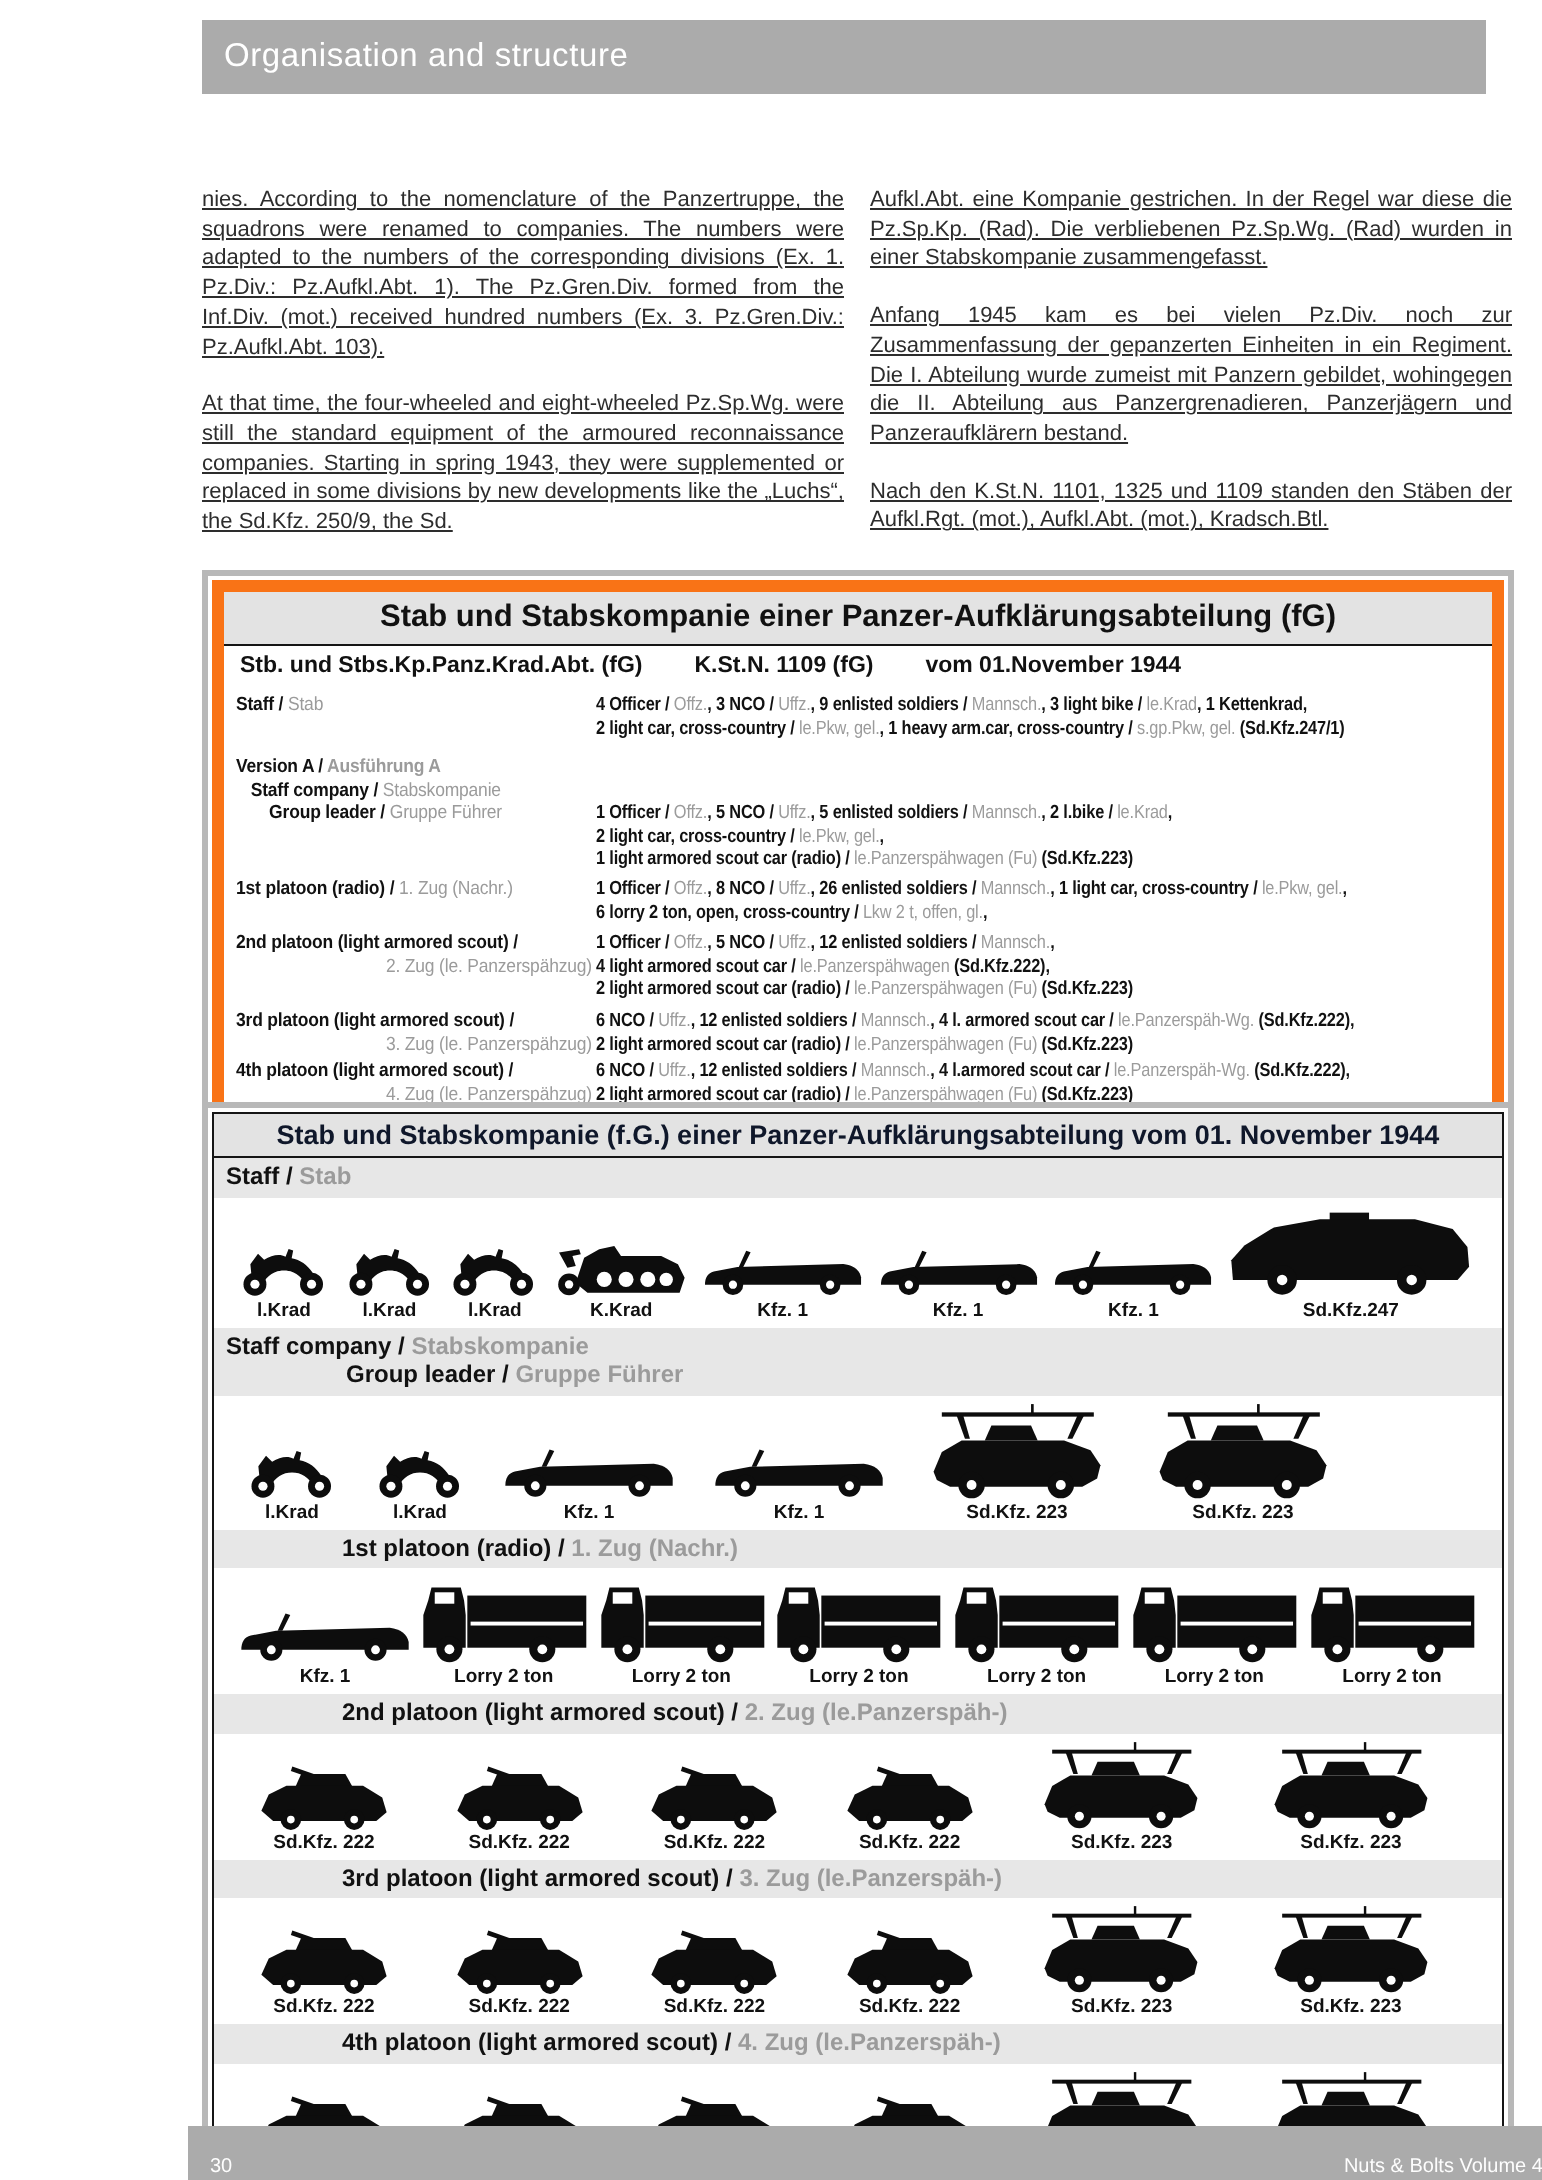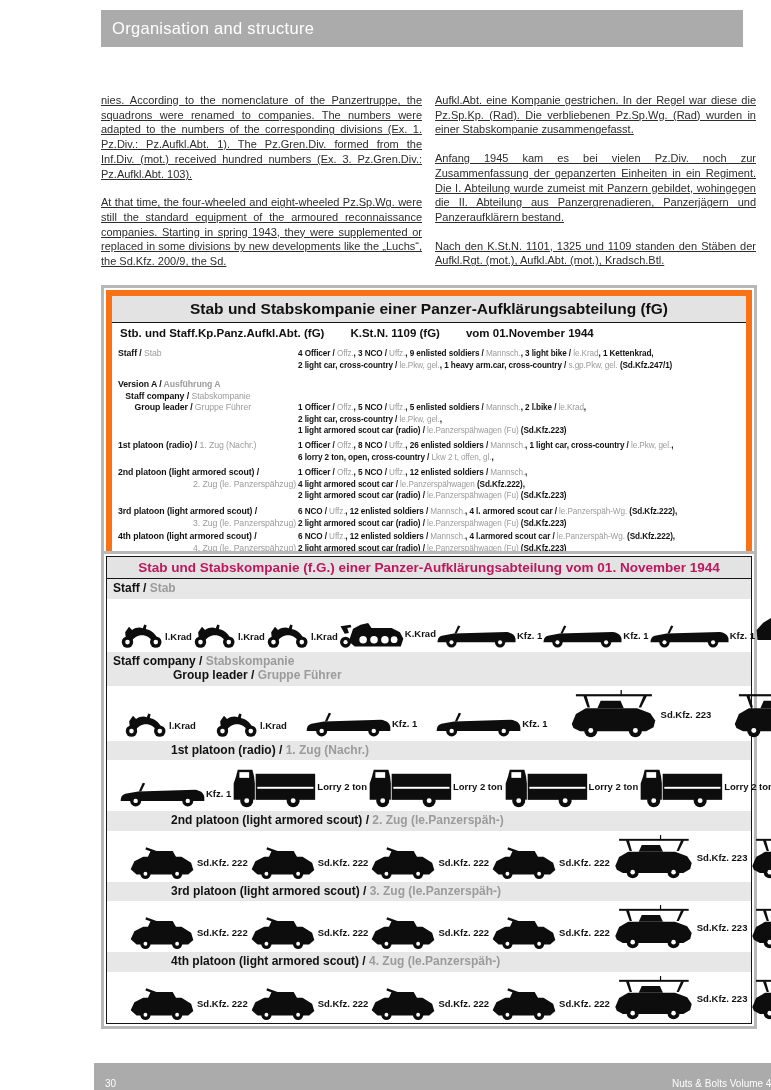--- a/index.html
+++ b/index.html
@@ -33,26 +33,26 @@
   .tlabel .tline{transform:scaleX(.92);transform-origin:0 50%;}
   .tlabel .tline.tl-right{transform-origin:100% 50%;text-align:right;}
   .tcontent .tline{transform:scaleX(.86);transform-origin:0 50%;}
   .seg-b{color:#111;font-weight:700;}
   .seg-g{color:var(--gr);font-weight:400;}
   .seg-gb{color:var(--gr);font-weight:700;}
   
   .chart{position:absolute;left:57px;top:551px;width:656px;border:3px solid var(--bd);background:#fff;box-sizing:border-box;}
   .chart-in{border:1px solid #151515;margin:2px;}
   .chart-title{background:var(--tband);border-bottom:1px solid #151515;text-align:center;
-               font-weight:700;font-size:13.5px;padding:3px 0;color:#be185d;white-space:nowrap;}
+               font-weight:700;font-size:13.5px;padding:3px 0;color:#0f172a;white-space:nowrap;}
   .band{background:var(--band);padding:2px 6px 3px 6px;}
   .band-line{font-size:12px;font-weight:700;line-height:14.5px;white-space:nowrap;color:#111;}
   .band .seg-g{font-weight:700;}
   .veh-row{display:flex;align-items:flex-end;background:#fff;}
-  .vitem{display:flex;flex-direction:row;align-items:center;}
+  .vitem{display:flex;flex-direction:column;align-items:center;}
   .vitem svg{display:block;fill:var(--sil);}
   .vlabel{font-size:9.5px;font-weight:700;color:#111;margin-top:1px;white-space:nowrap;}
 </style>
 </head>
 <body>
 
 <svg width="0" height="0" style="position:absolute" aria-hidden="true">
   <defs>
     <symbol id="sym-mc" viewBox="0 0 60 34">
       <path d="M8 12 L13 5 L17 9 C22 6 27 5 31 7 L33 2 L36 3 L35 8 C41 9 46 13 49 18 L51 23 L44 25 C41 19 36 16 30 16 C24 16 19 19 16 25 L9 22 Z"></path>
@@ -123,34 +123,34 @@
 
 <div class="page">
 
   <div class="hbar">
     <span>Organisation and structure</span>
   </div>
 
   <div class="cols">
     <div class="col">
       <p>nies. According to the nomenclature of the Panzertruppe, the squadrons were renamed to companies. The numbers were adapted to the numbers of the corresponding divisions (Ex. 1. Pz.Div.: Pz.Aufkl.Abt. 1). The Pz.Gren.Div. formed from the Inf.Div. (mot.) received hundred numbers (Ex. 3. Pz.Gren.Div.: Pz.Aufkl.Abt. 103).</p>
-      <p>At that time, the four-wheeled and eight-wheeled Pz.Sp.Wg. were still the standard equipment of the armoured reconnaissance companies. Starting in spring 1943, they were supplemented or replaced in some divisions by new developments like the „Luchs“, the Sd.Kfz. 200/9, the Sd.</p>
+      <p>At that time, the four-wheeled and eight-wheeled Pz.Sp.Wg. were still the standard equipment of the armoured reconnaissance companies. Starting in spring 1943, they were supplemented or replaced in some divisions by new developments like the „Luchs“, the Sd.Kfz. 250/9, the Sd.</p>
     </div>
     <div class="col">
       <p>Aufkl.Abt. eine Kompanie gestrichen. In der Regel war diese die Pz.Sp.Kp. (Rad). Die verbliebenen Pz.Sp.Wg. (Rad) wurden in einer Stabskompanie zusammengefasst.</p>
       <p>Anfang 1945 kam es bei vielen Pz.Div. noch zur Zusammenfassung der gepanzerten Einheiten in ein Regiment. Die I. Abteilung wurde zumeist mit Panzern gebildet, wohingegen die II. Abteilung aus Panzergrenadieren, Panzerjägern und Panzeraufklärern bestand.</p>
       <p>Nach den K.St.N. 1101, 1325 und 1109 standen den Stäben der Aufkl.Rgt. (mot.), Aufkl.Abt. (mot.), Kradsch.Btl.</p>
     </div>
   </div>
 
   <div class="tbl">
     <div class="tbl-in">
       <div class="tbl-title">Stab und Stabskompanie einer Panzer-Aufklärungsabteilung (fG)</div>
       <div class="tbl-sub">
-        <span>Stb. und Staff.Kp.Panz.Aufkl.Abt. (fG)</span>
+        <span>Stb. und Stbs.Kp.Panz.Krad.Abt. (fG)</span>
         <span>K.St.N. 1109 (fG)</span>
         <span>vom 01.November 1944</span>
       </div>
       <div class="tbl-rows">
           <div class="trow" style="margin-top: 2px;">
             <div class="tlabel">
               <div class="tline"><span class="seg-b">Staff / </span><span class="seg-g">Stab</span></div>
             </div>
             <div class="tcontent">
               <div class="tline"><span class="seg-b">4 Officer / </span><span class="seg-g">Offz.</span><span class="seg-b">, </span><span class="seg-b">3 NCO / </span><span class="seg-g">Uffz.</span><span class="seg-b">, </span><span class="seg-b">9 enlisted soldiers / </span><span class="seg-g">Mannsch.</span><span class="seg-b">, </span><span class="seg-b">3 light bike / </span><span class="seg-g">le.Krad</span><span class="seg-b">, </span><span class="seg-b">1 Kettenkrad,</span></div>

